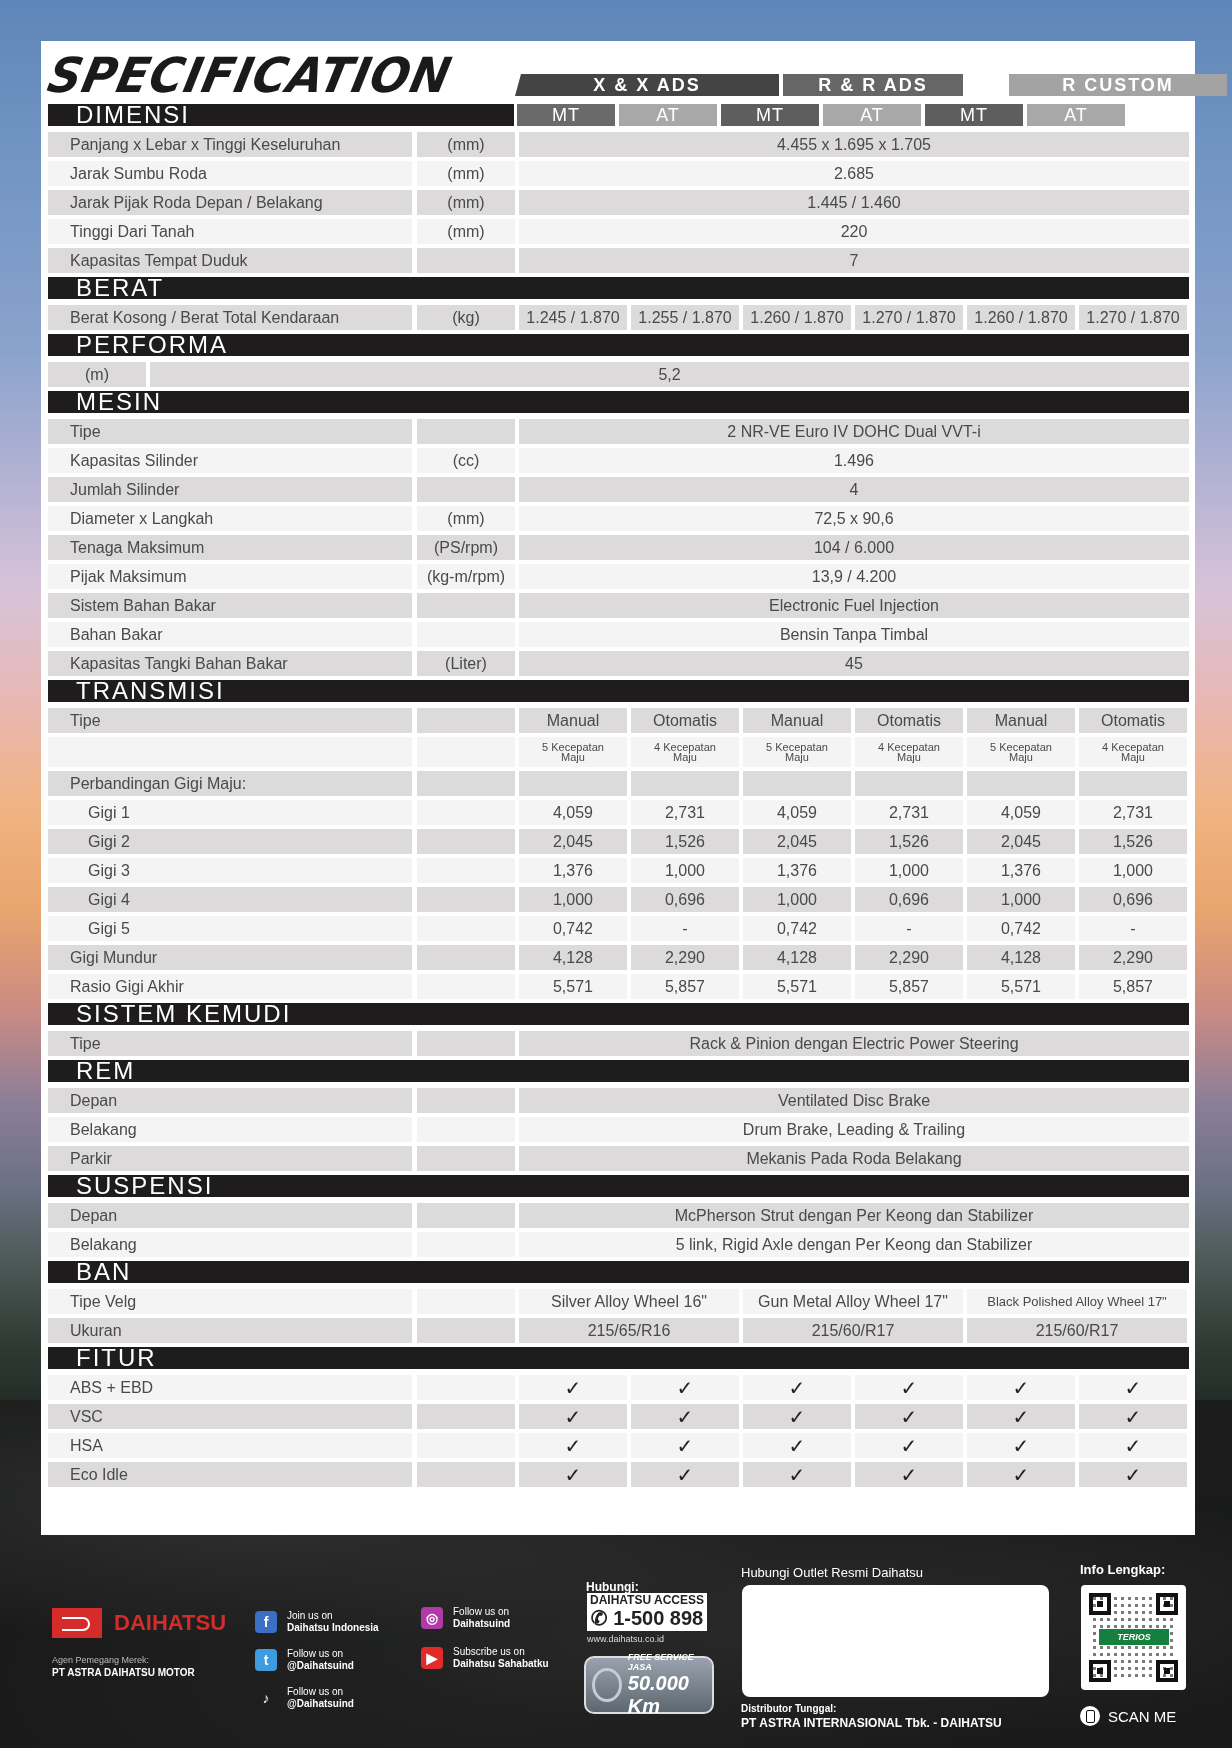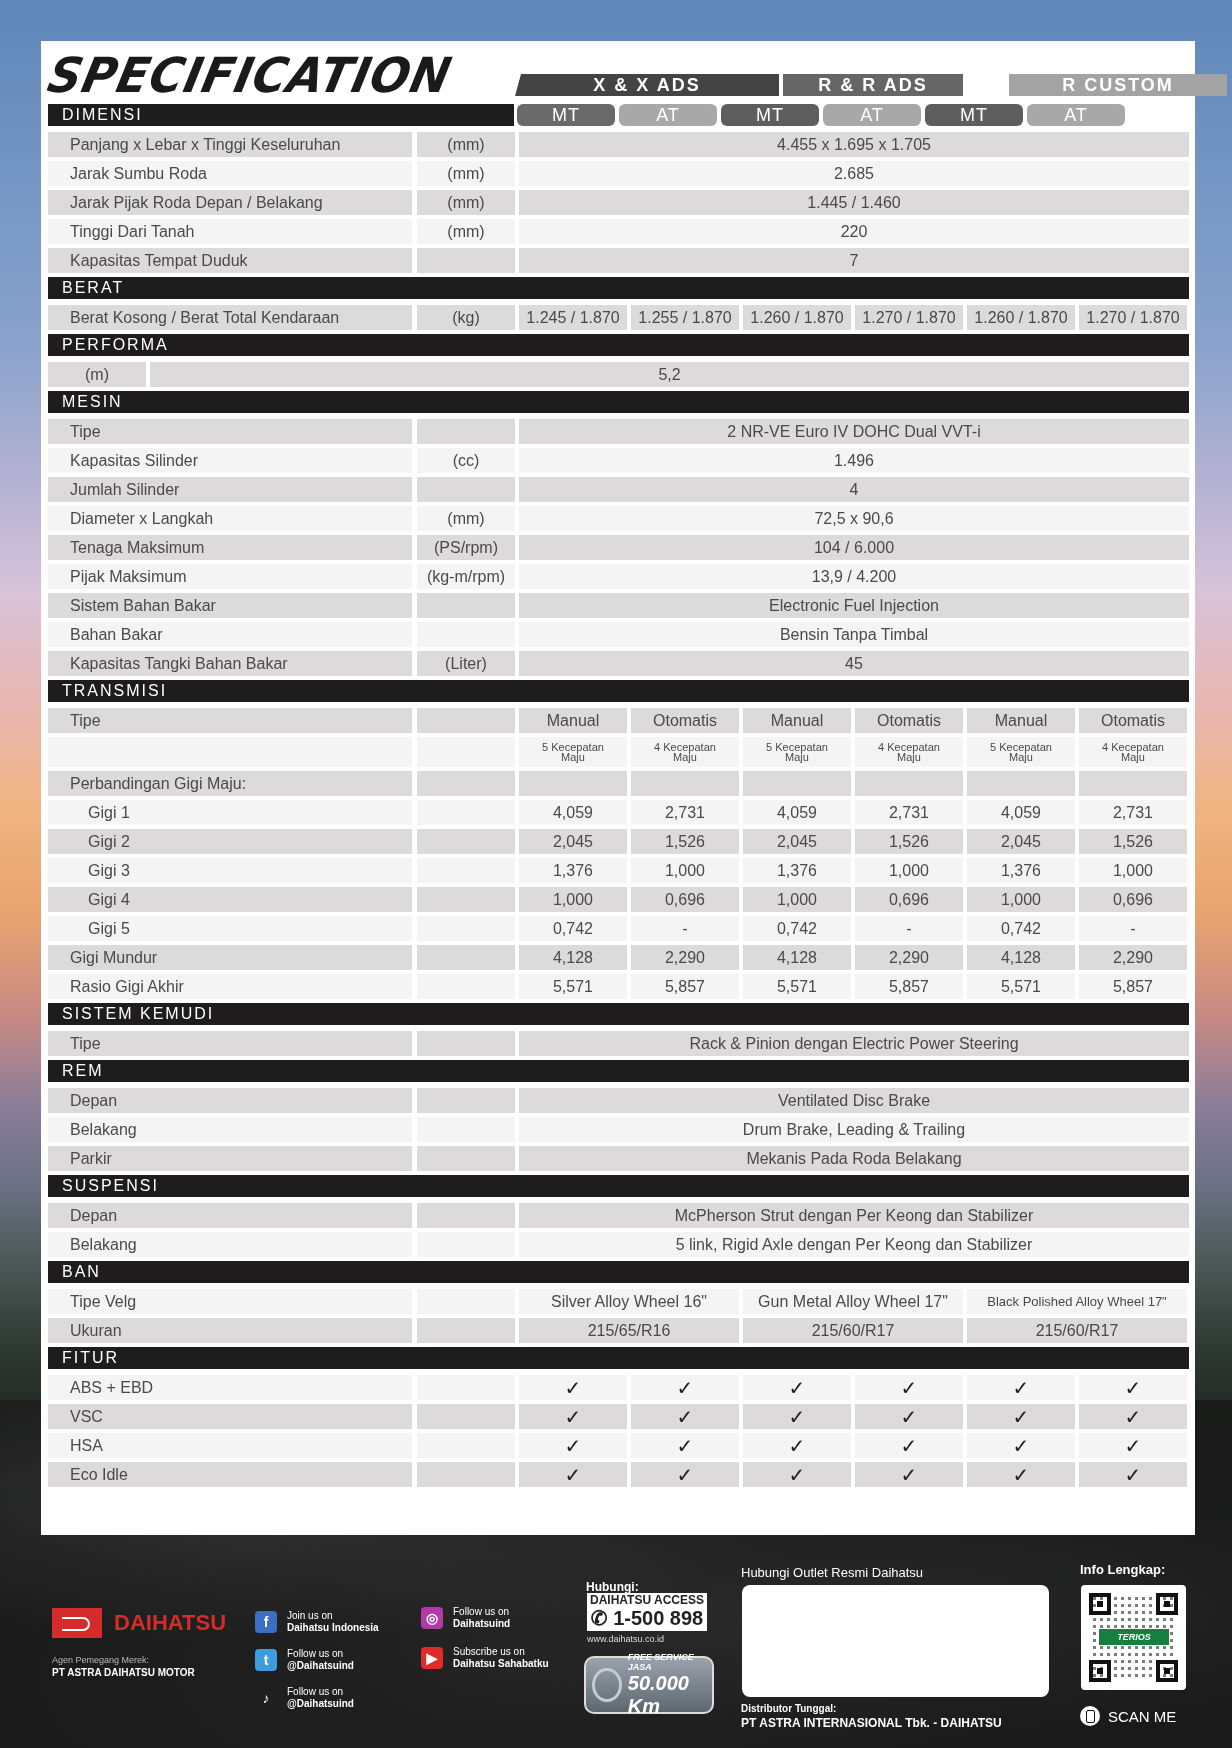--- a/index.html
+++ b/index.html
@@ -38,26 +38,26 @@
   .model-head.m0 { left: 474px; width: 264px; background: #444444;
     clip-path: polygon(6px 0, 100% 0, 100% 100%, 0 100%); }
   .model-head.m1 { left: 742px; width: 180px; background: #666666; }
   .model-head.m2 { left: 968px; width: 218px; background: #a3a3a3; }
 
   .table { position: absolute; left: 7px; top: 63px; width: 1141px; }
   .sec {
     height: 22px; background: #1f1c1d; color: #fff; display: flex; align-items: center;
     margin-bottom: 6px; position: relative;
   }
-  .sec .sec-label { padding-left: 14px; font-size: 16px; letter-spacing: 2px; }
+  .sec .sec-label { padding-left: 28px; font-size: 24px; letter-spacing: 2px; }
   .sec.first { background: transparent; }
   .sec.first .sec-bar { position: absolute; left: 0; top: 0; width: 466px; height: 22px; background: #1f1c1d; }
   .sec.first .sec-label { position: relative; }
   .trans-head { position: absolute; top: 0; height: 22px; color: #fff; font-size: 18px;
-    display: flex; align-items: center; justify-content: center; letter-spacing: 1px; border-radius: 6px; }
+    display: flex; align-items: center; justify-content: center; letter-spacing: 1px; }
   .row { display: flex; height: 25px; margin-bottom: 4px; font-size: 16px; color: #4a4a4a; }
   .row.tall { height: 30px; }
   .cell { display: flex; align-items: center; justify-content: center; }
   .c-label { width: 364px; margin-right: 5px; justify-content: flex-start; padding-left: 22px; box-sizing: border-box; }
   .c-label.indent { padding-left: 40px; }
   .c-unit { width: 98px; margin-right: 4px; }
   .c-val { width: 1px; flex: 1; }
   .c-six { width: 108px; margin-right: 4px; }
   .c-six:last-child { margin-right: 0; }
   .c-three { width: 220px; margin-right: 4px; }

